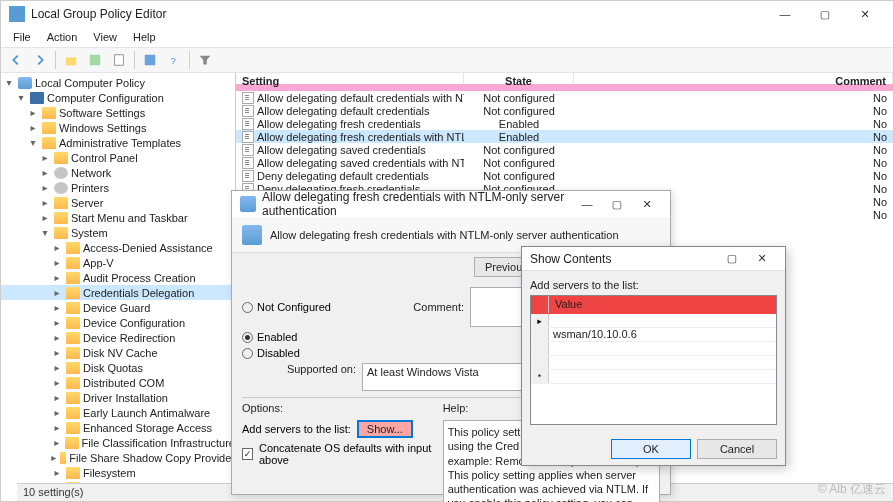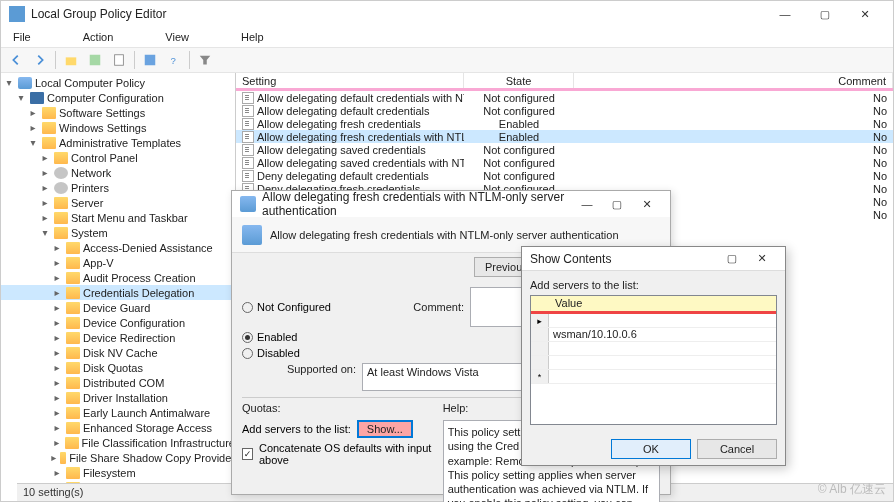--- a/index.html
+++ b/index.html
@@ -6,21 +6,21 @@
     body { background: #fff; width: 894px; height: 502px; overflow: hidden; position: relative; }
     
     
     .main-window { width: 894px; height: 502px; background: #fff; position: relative; border: 1px solid #ccc; }
     .titlebar { height: 26px; display: flex; align-items: center; padding: 0 8px; background: #fff; }
     .titlebar-icon { width: 16px; height: 16px; background: #5b9bd5; margin-right: 6px; }
     .titlebar-text { flex: 1; font-size: 12px; color: #222; }
     .window-controls { display: flex; gap: 0; }
     .win-btn { width: 40px; height: 26px; display: flex; align-items: center; justify-content: center; color: #333; }
     
-    .menubar { height: 20px; display: flex; align-items: center; padding: 0 4px; background: #fff; gap: 36px; }
+    .menubar { height: 20px; display: flex; align-items: center; padding: 0 4px; background: #fff; }
     .menubar span { padding: 2px 8px; color: #222; }
     
     .toolbar { height: 26px; display: flex; align-items: center; padding: 0 4px; gap: 2px; border-top: 1px solid #e5e5e5; border-bottom: 1px solid #e5e5e5; background: #f7f7f7; }
     .tb-btn { width: 22px; height: 22px; display: flex; align-items: center; justify-content: center; border-radius: 2px; }
     .tb-btn svg { width: 14px; height: 14px; }
     .tb-sep { width: 1px; height: 18px; background: #ccc; margin: 0 2px; }
     
     .content { display: flex; height: 410px; }
     
     
@@ -29,21 +29,21 @@
     .tree-item.sel { background: #cce8ff; }
     .tree-toggle { width: 12px; text-align: center; color: #666; font-size: 10px; }
     .tree-icon { width: 14px; height: 12px; margin: 0 3px; }
     .folder-icon { background: linear-gradient(#ffd96b,#ffb84d); border-radius: 1px; }
     .policy-icon { background: linear-gradient(#86b8ef,#5b9bd5); border-radius: 2px; }
     .comp-icon { background: #3a6ea5; border-radius: 1px; }
     .net-icon { background: #c5c5c5; border-radius: 50%; }
     
     
     .list-panel { flex: 1; background: #fff; }
-    .list-header { display: flex; height: 18px; border-bottom: 3px solid #f9a8d4; background: #fff; }
+    .list-header { display: flex; height: 18px; border-bottom: 7px solid #f9a8d4; background: #fff; font-weight: bold; }
     .list-header > div { padding: 2px 6px; border-right: 1px solid #e5e5e5; color: #222; }
     .col-setting { width: 228px; }
     .col-state { width: 110px; text-align: center; }
     .col-comment { flex: 1; text-align: right; }
     .list-row { display: flex; height: 13px; align-items: center; }
     .list-row.sel { background: #cce8ff; }
     .list-row > div { padding: 0 6px; overflow: hidden; text-overflow: ellipsis; white-space: nowrap; color: #222; }
     .list-row .col-setting { display: flex; align-items: center; gap: 3px; }
     .row-icon { width: 12px; height: 12px; flex-shrink: 0; display: inline-block; background: #fff; border: 1px solid #aaa; position: relative; }
     .row-icon::after { content: ''; position: absolute; left: 2px; top: 2px; width: 4px; height: 1px; background: #888; box-shadow: 0 2px 0 #888, 0 4px 0 #888; }
@@ -76,21 +76,21 @@
     .checkbox { width: 12px; height: 12px; border: 1px solid #666; background: #fff; display: flex; align-items: center; justify-content: center; color: #222; font-size: 9px; }
     .help-text { padding: 4px; font-size: 11px; color: #222; line-height: 1.3; background: #fff; border: 1px solid #abadb3; height: 130px; overflow: hidden; }
     
     
     .show-dialog { position: absolute; left: 521px; top: 246px; width: 265px; height: 220px; background: #f0f0f0; border: 1px solid #888; box-shadow: 3px 3px 10px rgba(0,0,0,0.2); }
     .show-title { height: 24px; display: flex; align-items: center; padding: 0 8px; background: #fff; border-bottom: 1px solid #ddd; }
     .show-title-text { flex: 1; color: #222; font-size: 12px; }
     .show-body { padding: 8px; }
     .show-label { color: #222; margin-bottom: 4px; display: block; }
     .grid { border: 1px solid #828790; background: #fff; width: 100%; height: 130px; }
-    .grid-head { background: #fef9c3; border-bottom: 3px solid #ef4444; height: 18px; display: flex; align-items: flex-end; }
+    .grid-head { background: #ef4444; border-bottom: 1px solid #ef4444; height: 18px; display: flex; }
     .grid-head-spacer { width: 18px; border-right: 1px solid #ccc; }
     .grid-head-col { flex: 1; padding: 2px 6px; color: #222; }
     .grid-row { display: flex; height: 14px; border-bottom: 1px solid #eee; }
     .grid-row-spacer { width: 18px; background: #f0f0f0; border-right: 1px solid #ccc; display:flex; align-items:center; justify-content:center; font-size:9px; }
     .grid-row-cell { flex: 1; padding: 0 4px; color: #222; overflow: hidden; }
     .grid-row.sel .grid-row-cell { background: #0078d7; color: #fff; margin-top: 44px; }
     .show-btns { display: flex; gap: 6px; justify-content: flex-end; padding: 6px 8px; }
     
     .watermark { position: absolute; right: 8px; bottom: 4px; color: #bbb; font-size: 12px; }
   </style>
@@ -445,21 +445,21 @@
             <span>Disabled</span>
           </div>
       </div>
     </div>
     <div class="supported">
       <div class="comment-label" style="width:120px">Supported on:</div>
       <div class="supported-val">At least Windows Vista</div>
     </div>
     <div class="options-help">
       <div class="options-col">
-        <div class="col-head">Quotas:</div>
+        <div class="col-head">Options:</div>
         <div class="opt-row">
           <span>Add servers to the list:</span>
           <span class="show-btn">Show...</span>
         </div>
         <div class="opt-row">
           <div class="checkbox">✓</div>
           <span>Concatenate OS defaults with input above</span>
         </div>
       </div>
       <div class="help-col">

